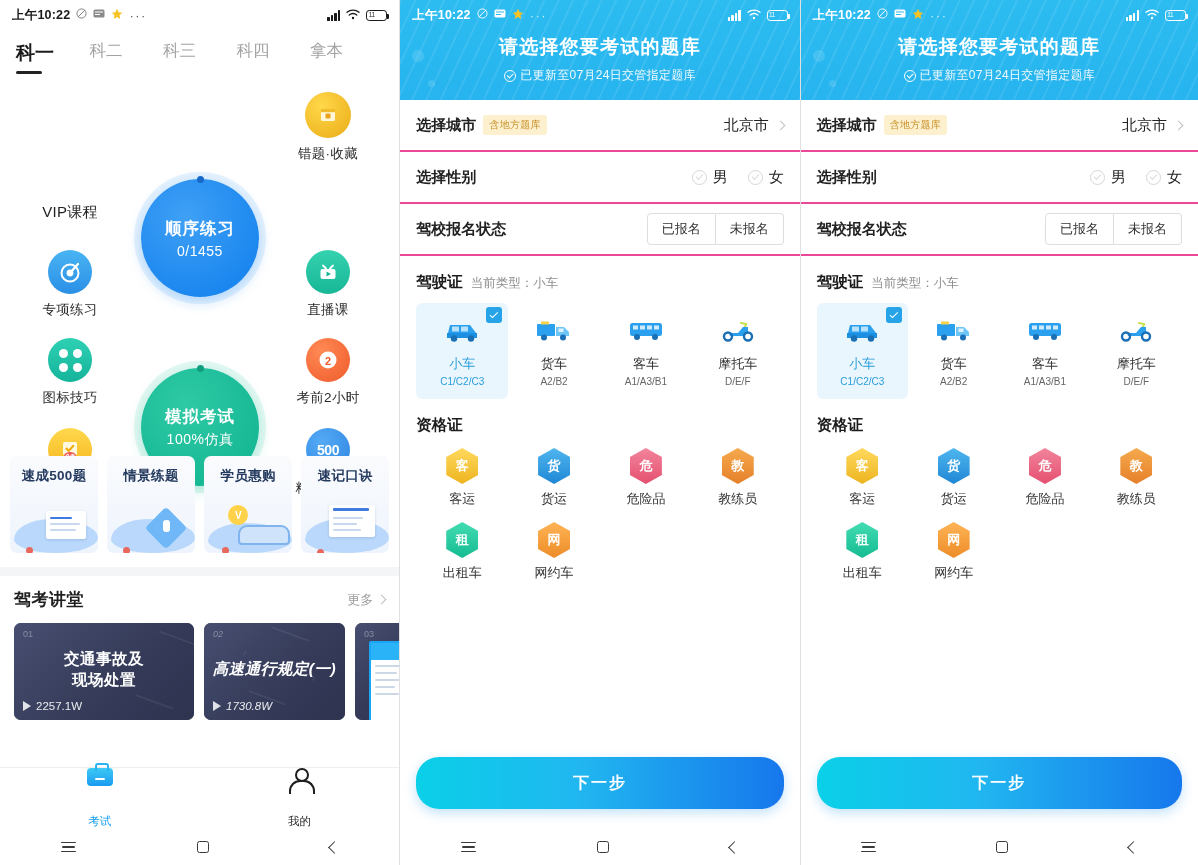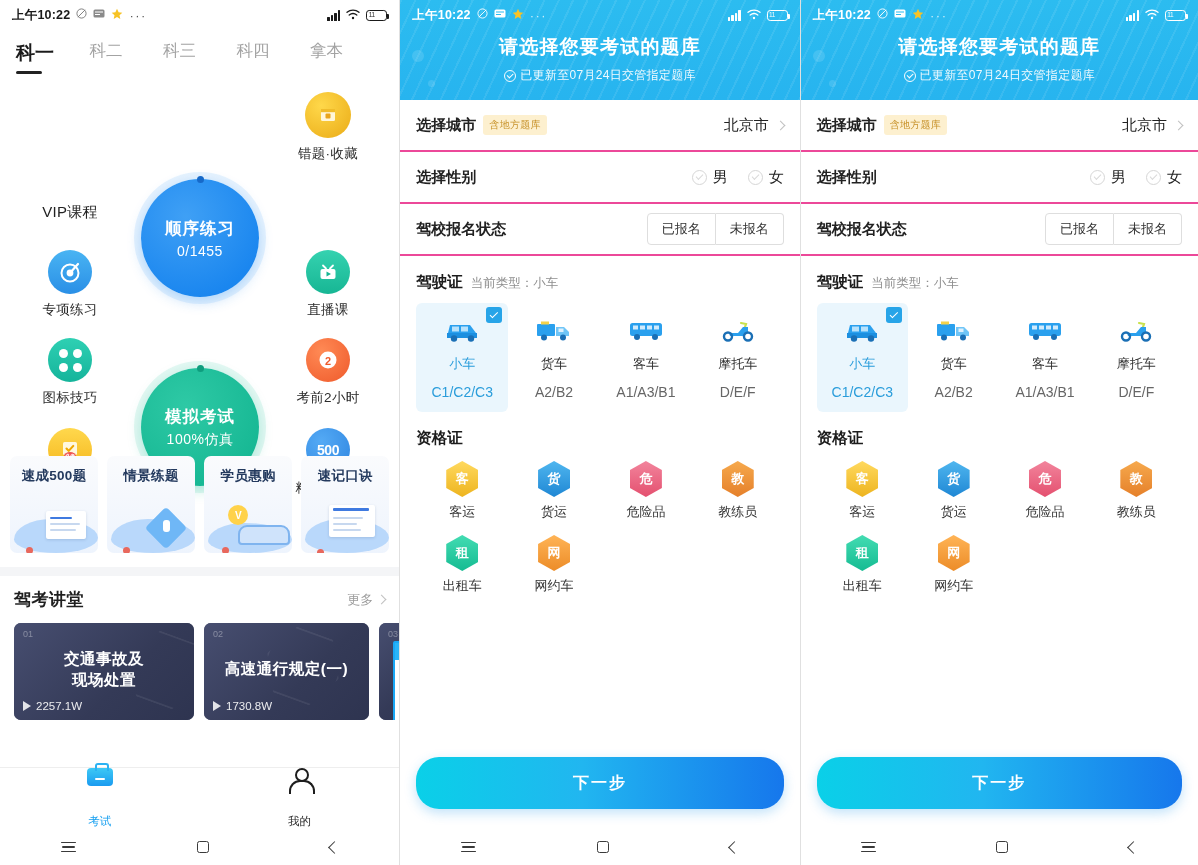--- a/index.html
+++ b/index.html
@@ -176,21 +176,21 @@
 
   .block { padding:16px 16px 0 16px; }
   .blk-hd { display:flex; align-items:baseline; gap:8px; }
   .blk-hd .bt { font-size:15.5px; font-weight:700; color:#1c1c1c; }
   .blk-hd .bs { font-size:12.5px; color:#8d8d8d; }
 
   .grid4 { display:grid; grid-template-columns:repeat(4,1fr); margin-top:10px; }
   .vtile { text-align:center; padding:10px 0 12px 0; border-radius:6px; position:relative; }
   .vtile.sel { background:#eaf6fd; }
   .vtile .vn { font-size:13px; color:#333; margin-top:8px; }
-  .vtile .vc { font-size:14px; color:#666; margin-top:11px; }
+  .vtile .vc { font-size:10px; color:#666; margin-top:3px; }
   .vtile.sel .vn, .vtile.sel .vc { color:#2a9ddb; }
   .vtile .chk { position:absolute; right:6px; top:4px; width:16px; height:16px; border-radius:3px;
                 background:#27a4e8; display:flex; align-items:center; justify-content:center; }
   .vtile .chk::after{content:"";width:7px;height:3.4px;border-left:1.7px solid #fff;
                 border-bottom:1.7px solid #fff;transform:rotate(-45deg);margin-top:-2px;}
   .vsvg { height:34px; display:flex; align-items:center; justify-content:center; }
 
   .grid4b { display:grid; grid-template-columns:repeat(4,1fr); margin-top:12px; row-gap:14px; }
   .qtile { text-align:center; }
   .hexi { width:32px;height:36px;margin:0 auto; display:flex;align-items:center;justify-content:center;
@@ -421,21 +421,21 @@
         <div class="vbg"></div>
         <div class="hex"></div>
         <div class="vno">01</div>
         <div class="vtitle" style="white-space:pre-line;">交通事故及
 现场处置</div>
         <div class="vplay">
           <span class="tri"></span>
           <span>2257.1W</span>
         </div>
       </div>
-      <div class="vcard" style="width:165px;">
+      <div class="vcard" style="width:141px;font-style:italic;">
         <div class="vbg"></div>
         <div class="hex" style="right:28px;top:8px;"></div>
         <div class="vno">02</div>
         <div class="vtitle" style="top:36px;">高速通行规定(一)</div>
         <div class="vplay">
           <span class="tri"></span>
           <span>1730.8W</span>
         </div>
       </div>
       <div class="vcard" style="width:60px;">

